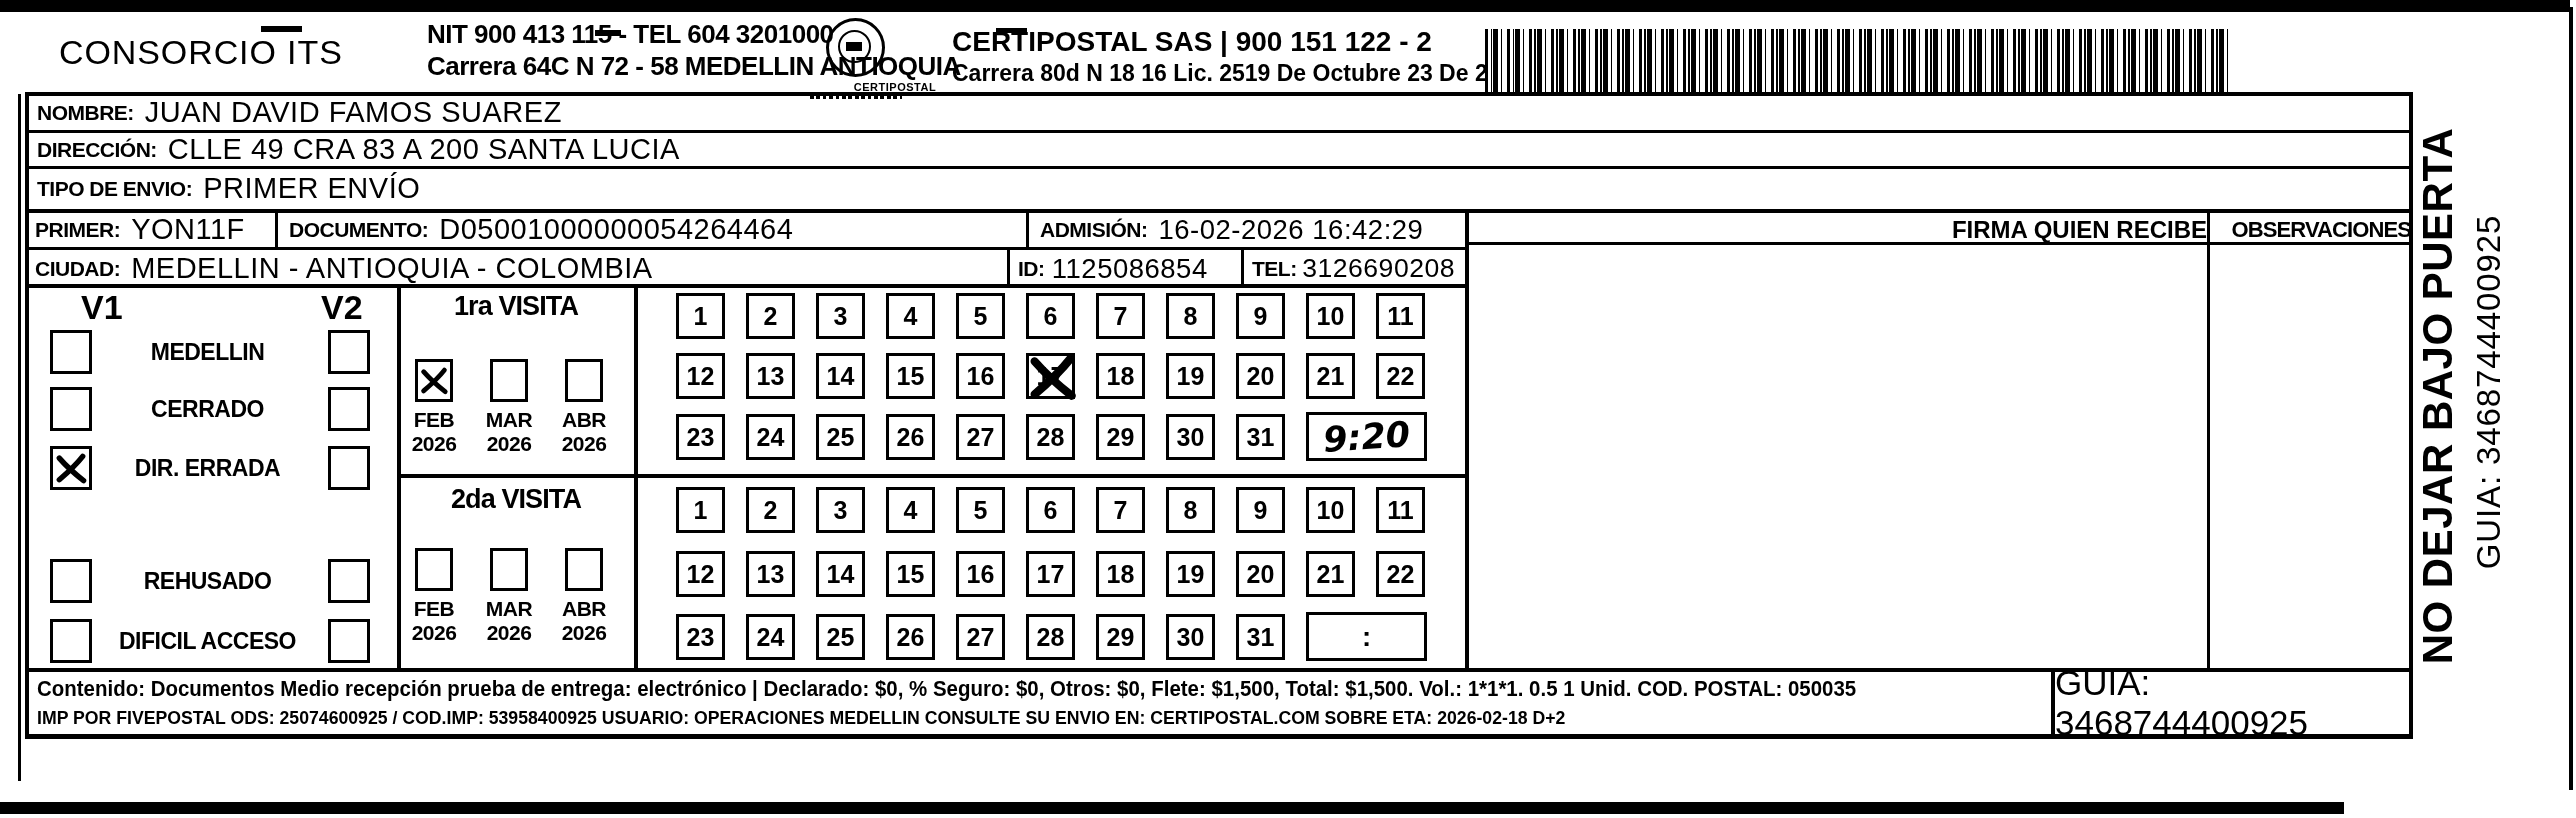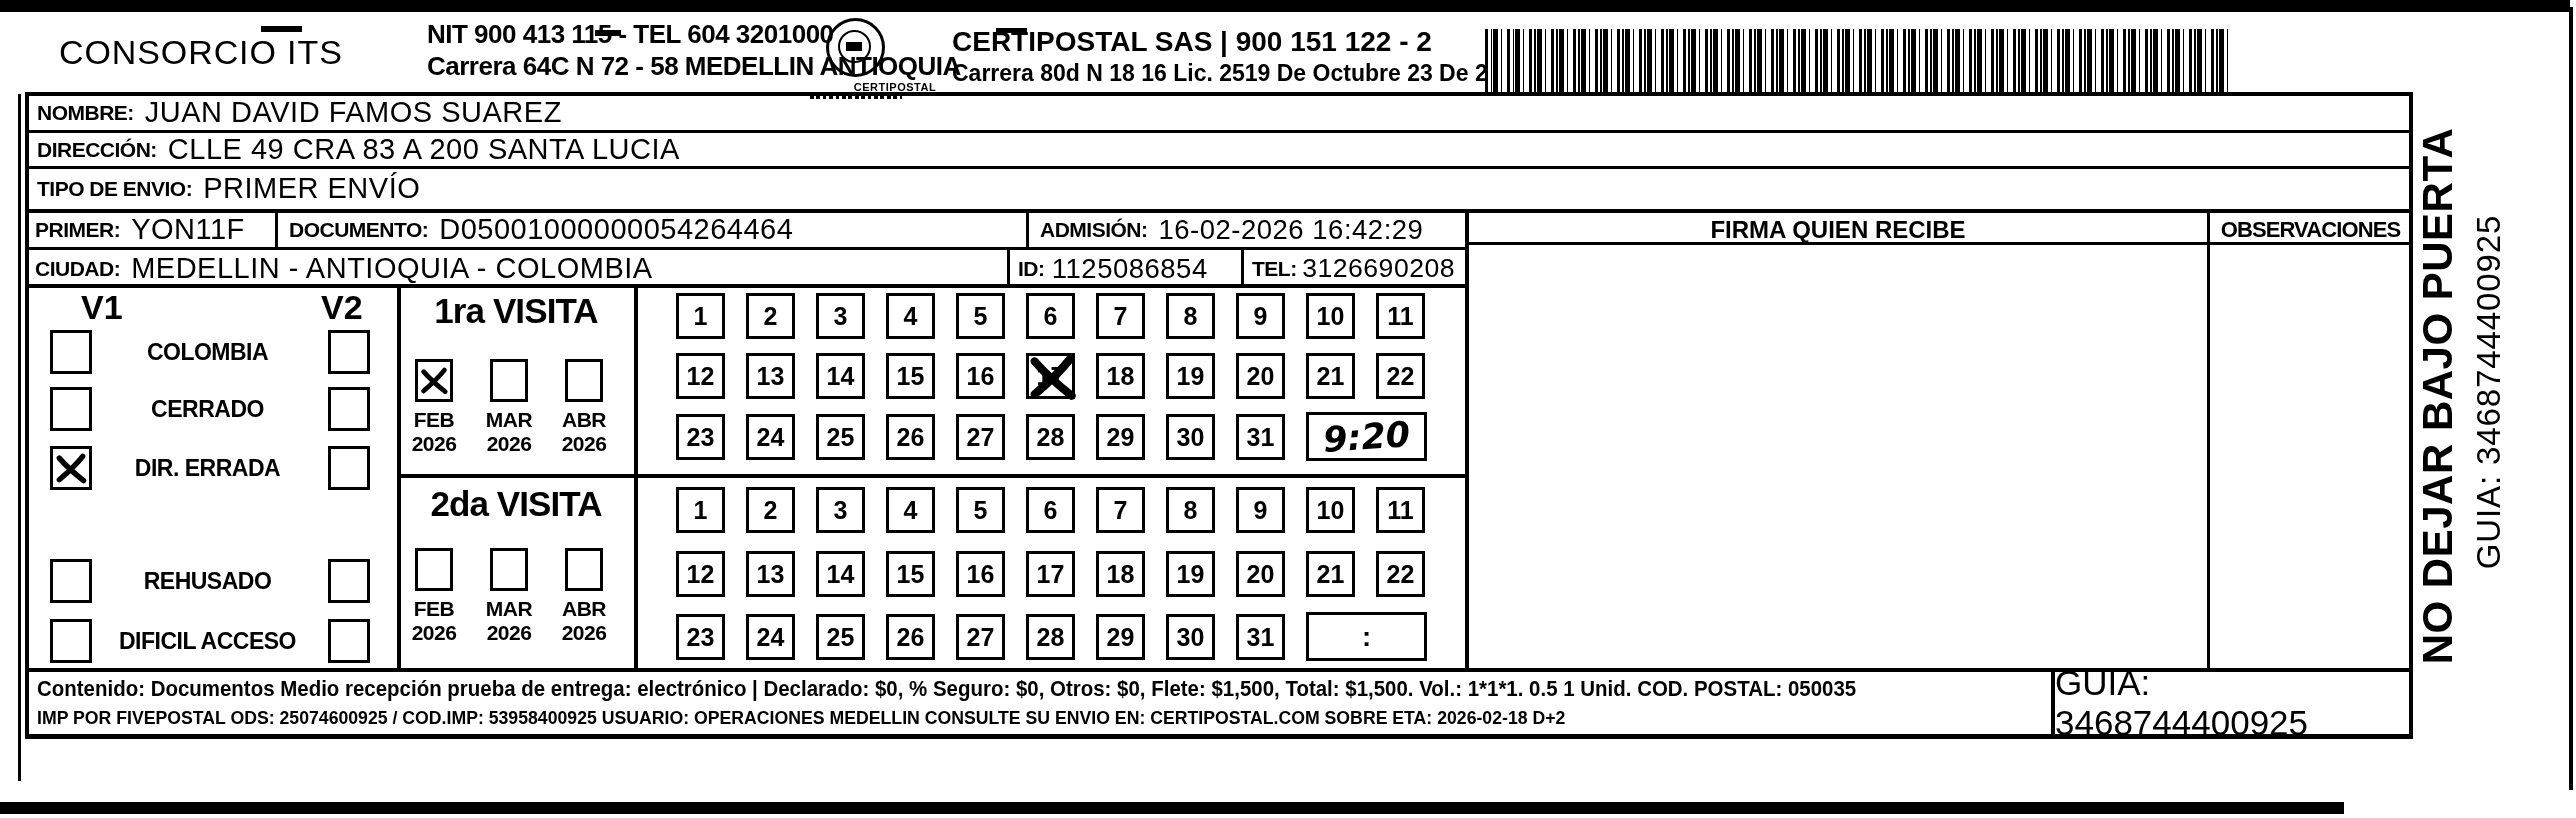--- a/index.html
+++ b/index.html
@@ -7,42 +7,42 @@
         font-family:"Liberation Sans",sans-serif;color:#000;}
   .abs{position:absolute;}
   .ln{position:absolute;background:#000;}
   .lb{font-weight:700;font-size:21px;letter-spacing:-0.5px;}
   .val{font-size:29px;letter-spacing:0.5px;}
   .cellrow{position:absolute;display:flex;align-items:center;gap:11px;white-space:nowrap;}
   .cb{position:absolute;width:42px;height:44px;border:3.7px solid #000;box-sizing:border-box;background:#fff;}
   .srow{position:absolute;left:0;width:373px;height:44px;}
   .slabel{position:absolute;left:67px;width:231px;text-align:center;font-weight:700;font-size:23px;line-height:44px;letter-spacing:-0.5px;}
   .vhead{position:absolute;font-weight:700;font-size:34px;}
-  .vtitle{position:absolute;width:234px;text-align:center;font-weight:700;font-size:35px;letter-spacing:-0.9px;}
+  .vtitle{position:absolute;width:234px;text-align:center;font-weight:700;font-size:27px;letter-spacing:-0.9px;}
   .months{position:absolute;display:flex;gap:13px;}
   .mcol{width:62px;text-align:center;}
   .mcb{position:relative;width:38px;height:43px;margin:0 auto 5.5px auto;}
   .mlab{font-weight:700;font-size:21px;line-height:24px;letter-spacing:-0.5px;}
   .drow{position:absolute;left:676px;display:flex;gap:21px;}
   .dbox{position:relative;width:49px;height:46px;border:3.7px solid #000;box-sizing:border-box;
         display:flex;align-items:center;justify-content:center;font-weight:700;font-size:25px;}
   .tbox{position:relative;width:121px;height:49px;border:3.7px solid #000;box-sizing:border-box;margin-top:-1.8px;
         display:flex;align-items:center;justify-content:center;}
   .xmark{display:block;width:100%;height:100%;}
   .xmark path{stroke:#000;stroke-width:6;fill:none;stroke-linecap:round;}
   .dx{position:absolute;left:-5.5px;top:-7.3px;width:57px;height:55px;}
   .hw{font-family:"DejaVu Sans",sans-serif;font-style:italic;font-weight:700;font-size:35px;transform:rotate(-4deg);}
   .colon{font-weight:700;font-size:27.5px;}
   .hdr-b{font-weight:700;}
   .barcode{position:absolute;left:1485px;top:29px;width:747px;height:67px;
     background:repeating-linear-gradient(90deg,#000 0px,#000 2.7px,#fff 2.7px,#fff 5.5px,#000 5.5px,#000 7.3px,#fff 7.3px,#fff 8.2px,#000 8.2px,#000 13px,#fff 13px,#fff 15.6px,#000 15.6px,#000 17.4px,#fff 17.4px,#fff 22px);}
   .rot{position:absolute;white-space:nowrap;transform:translate(-50%,-50%) rotate(-90deg);}
   .footline{position:absolute;white-space:nowrap;}
   .condense{display:inline-block;transform:scaleX(0.93);transform-origin:0 50%;}
-  .bandlbl{position:absolute;text-align:center;font-weight:700;}
+  .bandlbl{position:absolute;text-align:right;font-weight:700;}
 </style>
 </head>
 <body>
 
 <div id="page">
 
   <div class="ln" style="left:0;top:0;width:2570px;height:12px;"></div>
   <div class="ln" style="left:261px;top:26px;width:41px;height:6.4px;"></div>
   <div class="ln" style="left:595px;top:30px;width:26px;height:6.4px;"></div>
   <div class="ln" style="left:996px;top:27.5px;width:31px;height:5.5px;"></div>
@@ -132,21 +132,21 @@
 
   <div class="bandlbl" style="left:1469px;top:216px;width:738px;font-size:24px;">FIRMA QUIEN RECIBE</div>
   <div class="bandlbl" style="left:2210px;top:217px;width:201px;font-size:22px;letter-spacing:-0.9px;">OBSERVACIONES</div>
 
   <div class="abs" style="left:25px;top:284px;width:373px;height:385px;" id="status-panel">
     <div class="vhead" style="left:56px;top:3.7px;">V1</div>
     <div class="vhead" style="left:296px;top:3.7px;">V2</div>
     <div id="status-rows" class="abs" style="left:0;top:0;width:373px;height:385px;">
         <div class="srow" style="top: 46px;">
           <div class="cb" style="left:25px;position:absolute;"></div>
-          <div class="slabel">COLOMBIA</div>
+          <div class="slabel">MEDELLIN</div>
           <div class="cb" style="left:303px;position:absolute;"></div>
         </div>
         <div class="srow" style="top: 103px;">
           <div class="cb" style="left:25px;position:absolute;"></div>
           <div class="slabel">CERRADO</div>
           <div class="cb" style="left:303px;position:absolute;"></div>
         </div>
         <div class="srow" style="top: 162px;">
           <div class="cb" style="left:25px;position:absolute;">
             <svg class="xmark " viewBox="0 0 40 40">

